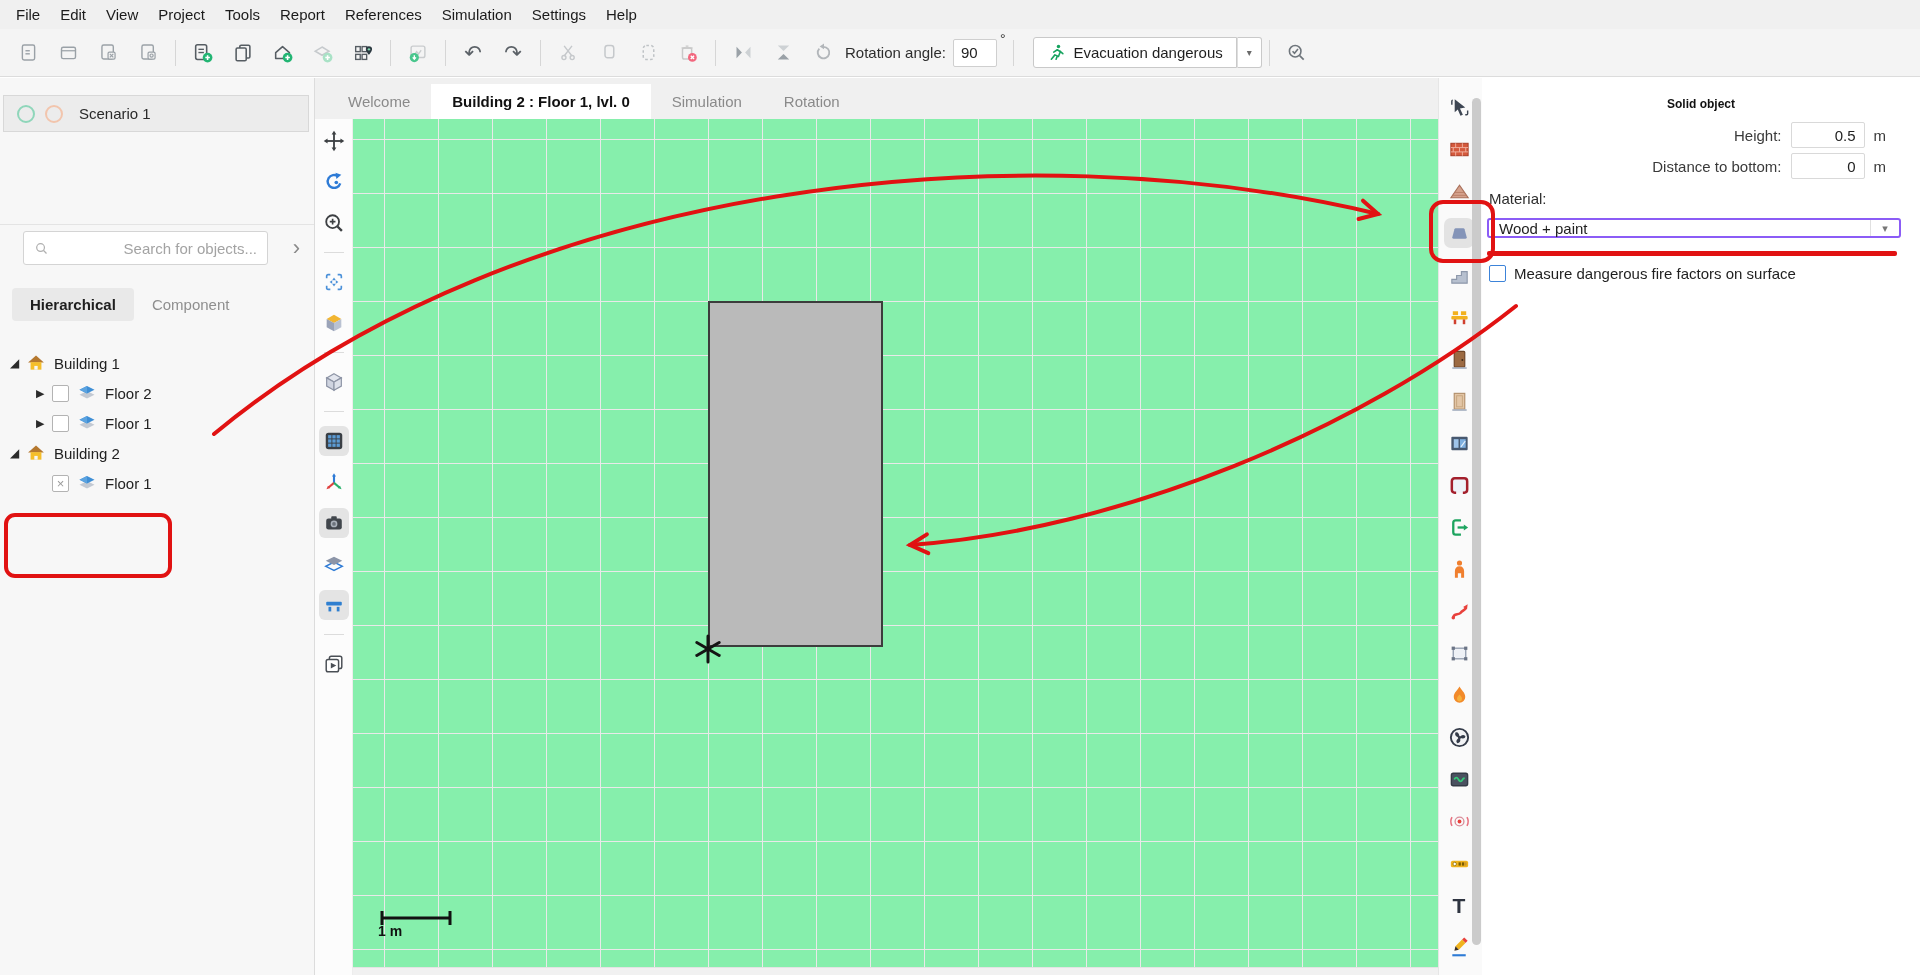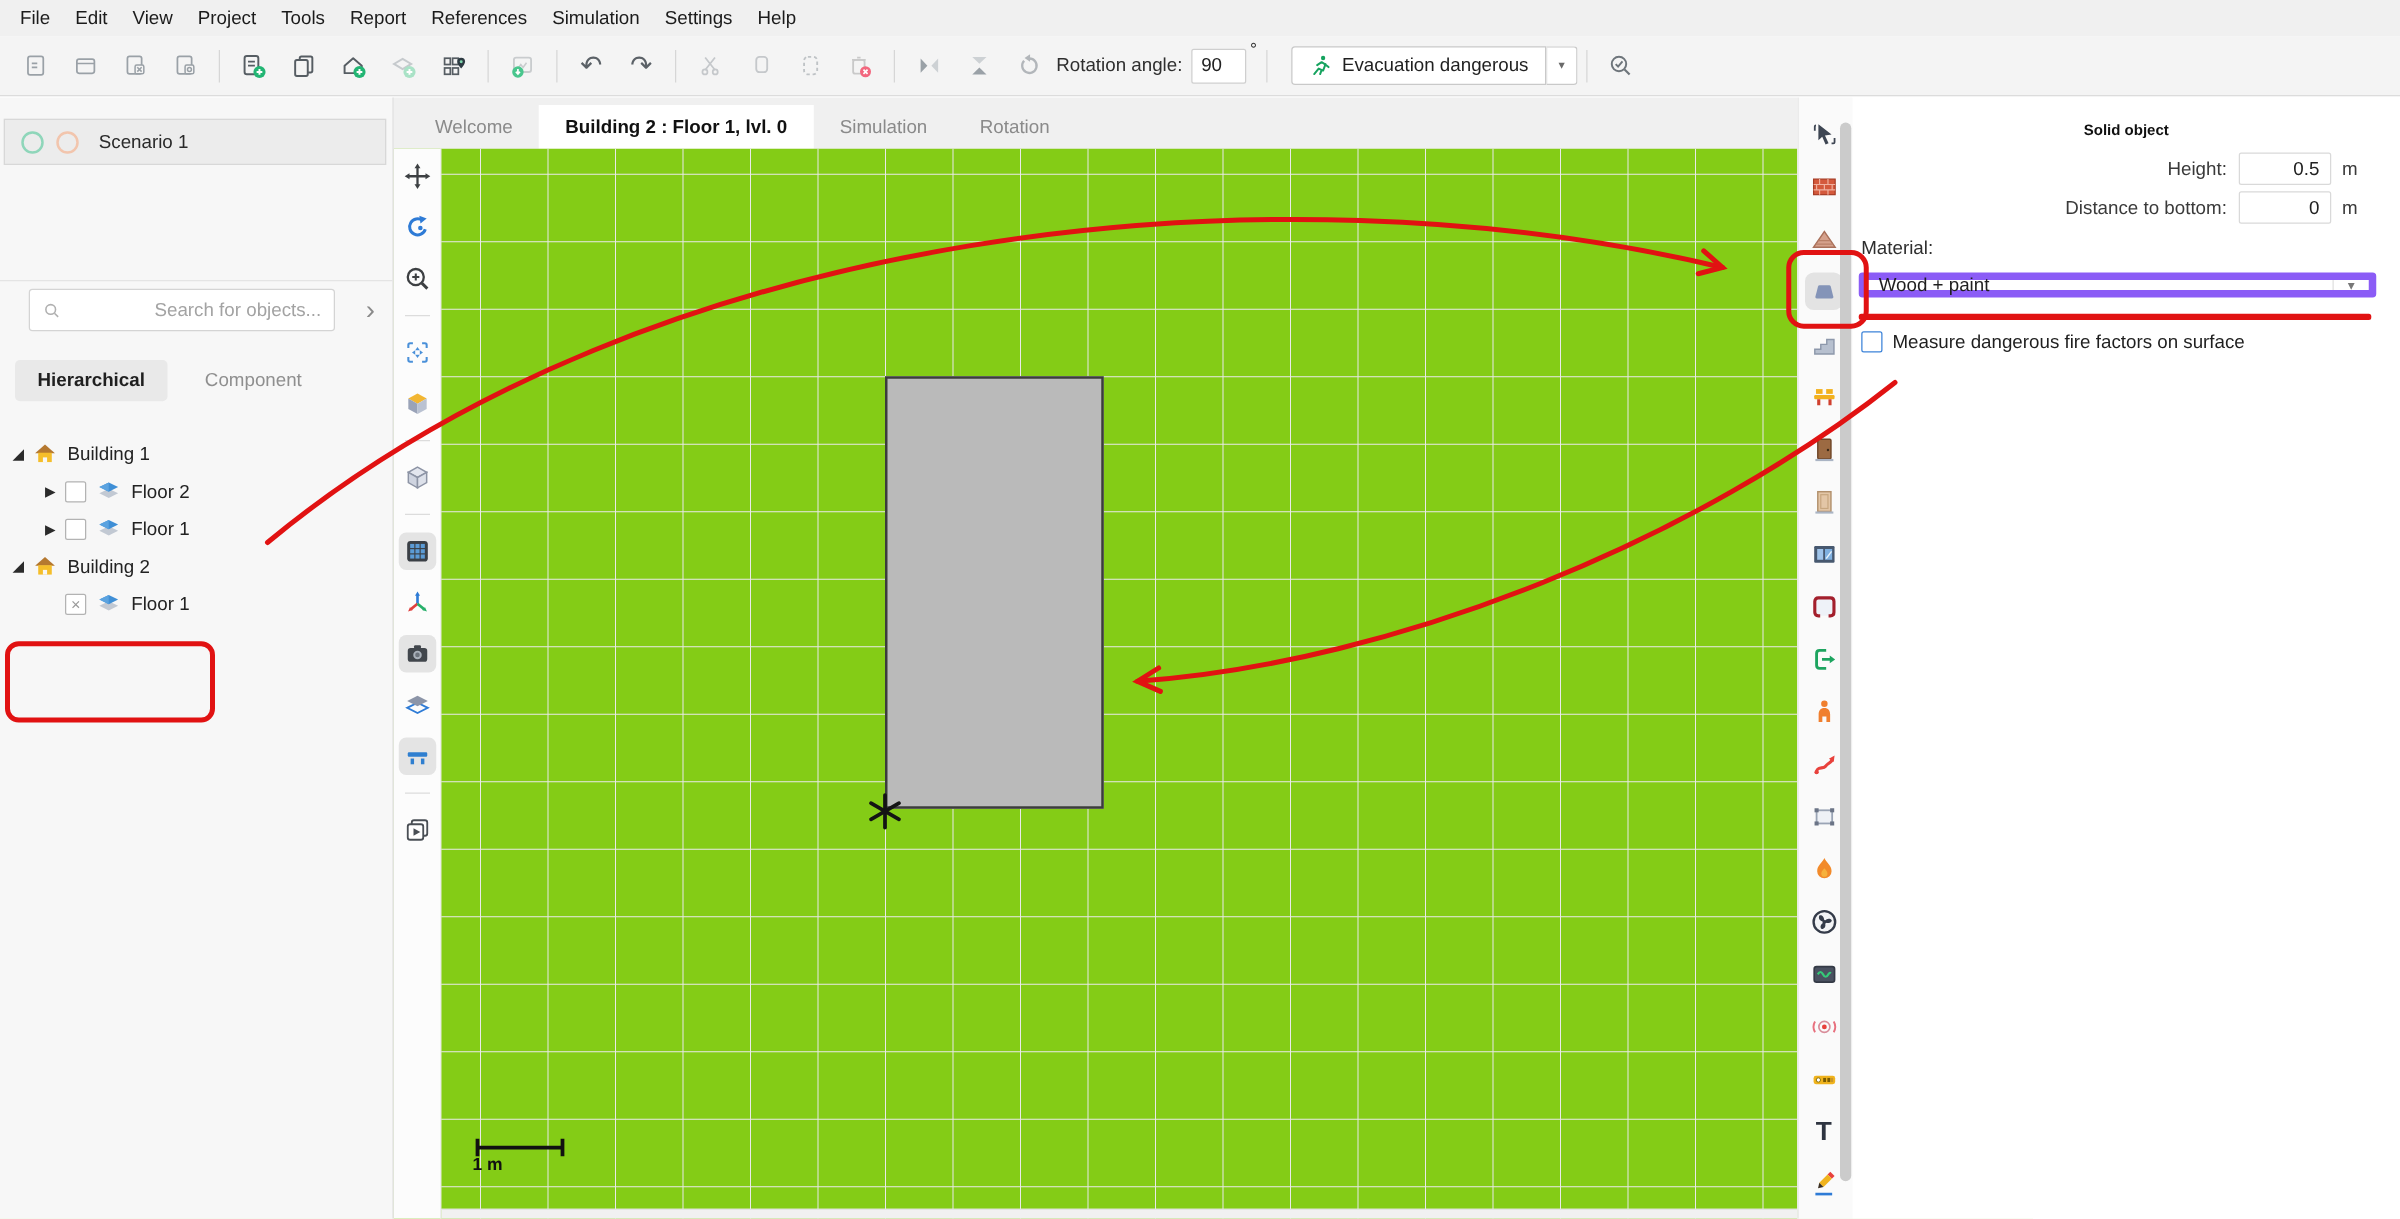--- a/index.html
+++ b/index.html
@@ -30,38 +30,38 @@
   .sidebar { width:315px; background:#f7f7f7; border-right:1px solid #dcdcdc; position:relative; flex:none; }
   .scenario-row { position:absolute; top:17px; left:3px; right:5px; height:37px; background:#ececec; border:1px solid #d8d8d8; display:flex; align-items:center; padding-left:13px; }
   .circle { width:18px; height:18px; border-radius:50%; border:2.5px solid; margin-right:10px; background:transparent; }
   .c-green { border-color:#8fd6ba; } .c-orange { border-color:#f2c5ad; }
   .scenario-label { font-size:15px; color:#2a2a2a; margin-left:6px; }
   .sidebar-div { position:absolute; top:146px; left:0; right:0; height:1px; background:#e4e4e4; }
   .search-wrap { position:absolute; top:153px; left:23px; right:46px; height:34px; background:#fff; border:1px solid #d4d4d4; border-radius:3px; display:flex; align-items:center; padding:0 10px; gap:9px; }
   .search-input { border:none; outline:none; flex:1; font-size:15px; color:#333; background:transparent;text-align:right; }
   .search-input::placeholder { color:#a3a3a3; }
   .search-chevron { position:absolute; top:155px; right:14px; font-size:22px; color:#8a8a8a; line-height:30px; }
-  .view-tabs { position:absolute; top:210px; left:12px; display:flex; gap:24px; align-items:flex-start; }
+  .view-tabs { position:absolute; top:210px; left:12px; display:flex; gap:12px; align-items:flex-start; }
   .vtab-active { background:#e9e9e9; border-radius:4px; padding:8px 18px; font-weight:bold; font-size:15px; color:#1f1f1f; }
   .vtab { padding:8px 6px; font-size:15px; color:#8f8f8f; }
   .tree { position:absolute; top:270px; left:0; right:0; }
   .tree-row { height:30px; display:flex; align-items:center; font-size:15px; color:#222; }
   .tree-row .lbl { margin-left:8px; }
   .tri-exp { width:16px; font-size:12px; color:#2b2b2b; margin-left:10px; flex:none; }
   .tri-col { width:16px; font-size:11px; color:#2b2b2b; margin-left:36px; flex:none; }
   .tri-none { width:16px; margin-left:36px; flex:none; }
   .checkbox { width:17px; height:17px; background:#fff; border:1px solid #b3b3b3; border-radius:2px; margin-right:8px; flex:none; display:flex; align-items:center; justify-content:center; font-size:13px; color:#9a9a9a; line-height:1; }
   .tree-icon { flex:none; display:flex; }
 
   
   .center { flex:1; position:relative; background:#f0f0f0; overflow:hidden; }
   .tabbar { position:absolute; top:0; left:0; right:0; height:41px; display:flex; align-items:flex-end; padding-left:12px; }
   .tab { height:35px; display:flex; align-items:center; padding:0 21px; font-size:15px; color:#8a8a8a; white-space:nowrap;text-align:center; }
   .tab.active { background:#fff; color:#111; font-weight:bold; }
-  .canvas { position:absolute; top:41px; left:0; right:0; bottom:0; background:#84cc16; }
+  .canvas { position:absolute; top:41px; left:0; right:0; bottom:0; background:#86efac; }
   .gridarea { position:absolute; left:38px; right:0; top:0; bottom:0;
     background-image:linear-gradient(#e9e9e9 1px, transparent 1px),linear-gradient(90deg,#e9e9e9 1px, transparent 1px);
     background-size:54px 54px; background-position:31px 20px; }
   .toolstrip { position:absolute; left:0; top:0; bottom:0; width:38px; background:#fcfcfc; border-right:1px solid #ededed; display:flex; flex-direction:column; align-items:center; padding-top:7px; z-index:3; }
   .strip-btn { width:30px; height:30px; margin-bottom:11px; display:flex; align-items:center; justify-content:center; border-radius:6px; flex:none; }
   .strip-btn.active { background:#e4e4e4; }
   .strip-div { width:20px; height:1px; background:#dcdcdc; margin:3px 0 14px; flex:none; }
   .shape-rect { position:absolute; left:393px; top:182px; width:175px; height:346px; background:#bababa; border:2px solid #3c3c3c; z-index:2; }
   .asterisk { position:absolute; left:378px; top:515px; z-index:4; }
   .scalebar { position:absolute; left:63px; top:790px; z-index:2; }
@@ -78,21 +78,21 @@
   .red-ring { position:absolute; left:-10px; top:122px; width:66px; height:63px; border:4px solid #e11212; border-radius:14px; pointer-events:none; z-index:9; }
 
   
   .right-panel { width:438px; background:#fff; position:relative; font-size:15px; flex:none; }
   .rp-title { position:absolute; top:19px; left:0; width:100%; text-align:center; font-weight:bold; color:#111; font-size:12px; }
   .rp-row { position:absolute; right:34px; display:flex; align-items:center; }
   .rp-row .rp-lbl { color:#3a3a3a; margin-right:9px; }
   .rp-input { width:74px; height:26px; border:1px solid #d9d9d9; border-radius:2px; text-align:right; padding:0 8px; font:15px "Liberation Sans",sans-serif; color:#222; background:#fff; }
   .rp-unit { color:#3a3a3a; margin-left:9px; }
   .material-label { position:absolute; left:7px; top:112px; color:#2e2e2e; }
-  .dropdown { position:absolute; left:5px; top:140px; width:414px; height:20px; background:#fff; border:6px solid #8b5cf6; border-radius:3px; display:flex; align-items:center; }
+  .dropdown { position:absolute; left:5px; top:140px; width:414px; height:20px; background:#fff; border:2px solid #8b5cf6; border-radius:3px; display:flex; align-items:center; }
   .dd-value { flex:1; padding:0 10px; color:#1f1f1f; }
   .dd-btn { width:29px; height:100%; border-left:1px solid #e0e0e0; display:flex; align-items:center; justify-content:center; color:#777; font-size:11px; }
   .red-underline { position:absolute; left:5px; top:173px; width:410px; height:5px; background:#e11212; border-radius:2px; z-index:9; }
   .cb-row { position:absolute; left:7px; top:187px; display:flex; align-items:center; gap:8px; }
   .blue-checkbox { width:17px; height:17px; background:#fff; border:1px solid #3c83d9; border-radius:2px; flex:none; }
   .cb-label { color:#1f1f1f; }
 
   
   .annotations { position:absolute; inset:0; z-index:20; pointer-events:none; }
   .red-box-tree { position:absolute; left:4px; top:435px; width:168px; height:65px; border:4px solid #e11212; border-radius:11px; z-index:21; pointer-events:none; }

